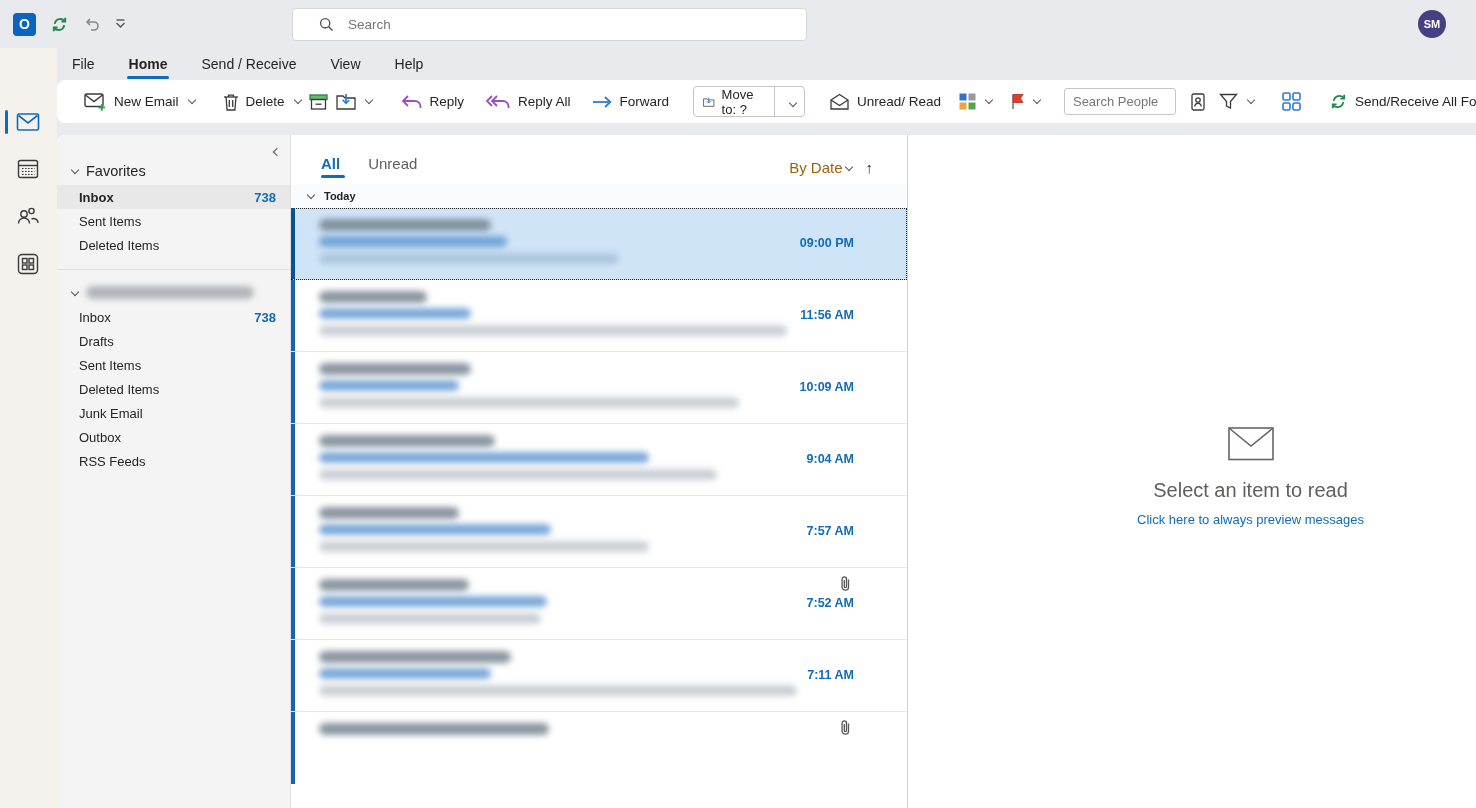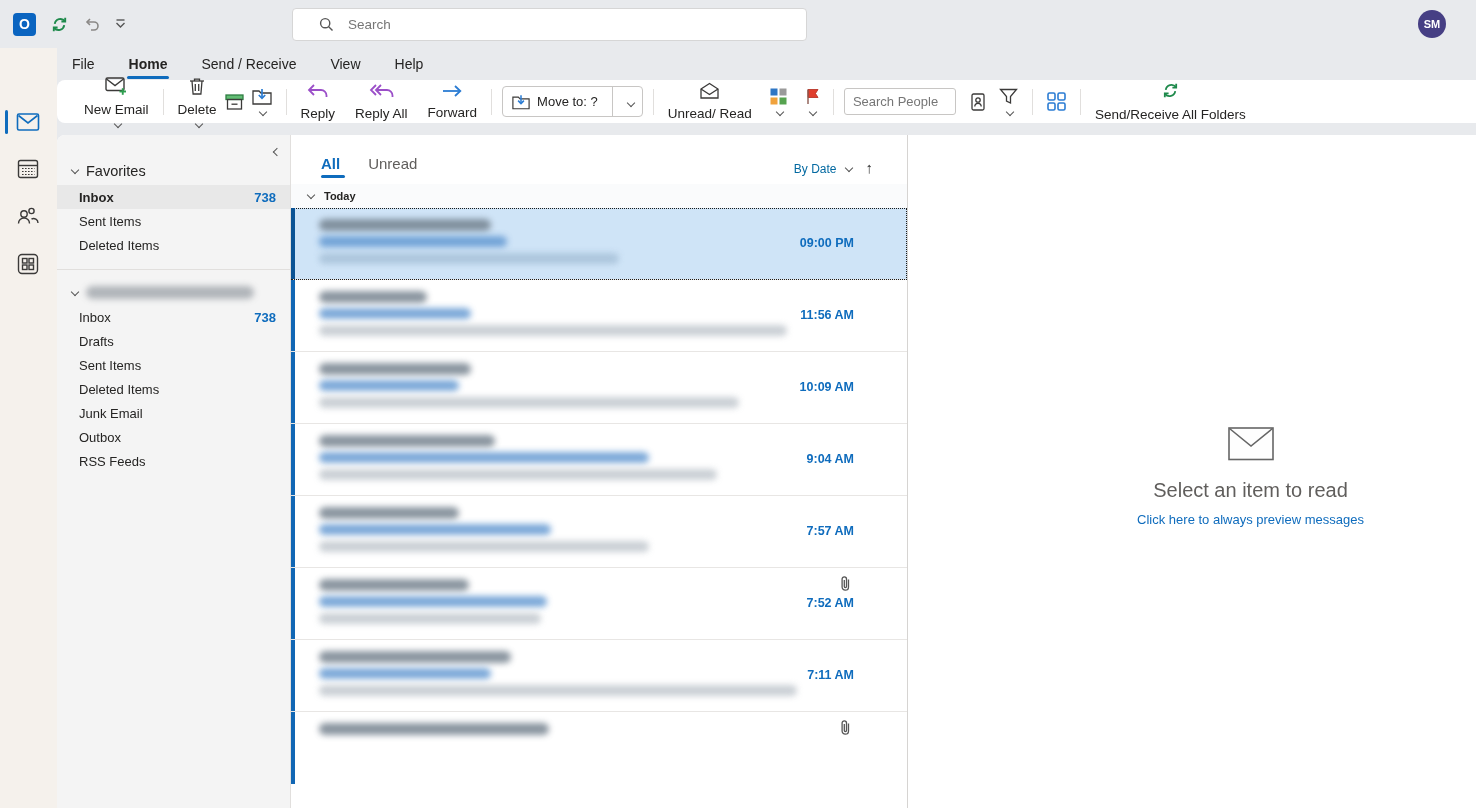--- a/index.html
+++ b/index.html
@@ -17,21 +17,21 @@
   .avatar { position:absolute; left:1418px; top:10px; width:28px; height:28px; border-radius:50%; background:#463f84; color:#fff; font-size:11px; font-weight:bold; display:flex; align-items:center; justify-content:center; }
 
   
   .menubar { left:57px; top:48px; height:32px; display:flex; align-items:center; gap:30px; padding-left:13px; font-size:14px; }
   .menu-item { color:#252423; cursor:default; position:relative; padding:4px 2px; }
   .menu-item.active { font-weight:bold; }
   .menu-item.active:after { content:""; position:absolute; left:0; right:0; bottom:-3px; height:3px; background:#0f6cbd; border-radius:2px; }
 
   
   .ribbon { left:57px; top:80px; width:1419px; height:43px; background:#fff; border-radius:8px 0 0 8px; display:flex; align-items:center; padding-left:23px; }
-  .rb-btn { display:flex; align-items:center; gap:7px; padding:5px 4px; border-radius:4px; white-space:nowrap; font-size:13.5px;flex-direction:column; }
+  .rb-btn { display:flex; align-items:center; gap:7px; padding:5px 4px; border-radius:4px; white-space:nowrap; font-size:13.5px; }
   .rb-sep { width:1px; height:26px; background:#e1dfdd; margin:0 10px; }
   .chev { width:6px; height:6px; border-right:1.4px solid #555; border-bottom:1.4px solid #555; transform:rotate(45deg); display:inline-block; margin-left:3px; margin-top:-3px; }
   .chev-left { transform:rotate(135deg); }
   .moveto-box { display:flex; align-items:center; border:1px solid #c8c6c4; border-radius:4px; height:31px; padding-left:9px; gap:7px; }
   .moveto-box .mv-split { width:1px; height:29px; background:#c8c6c4; margin-left:7px; }
   .moveto-box .mv-chev { padding:0 8px; }
   .people-input { width:112px; height:27px; border:1px solid #c8c6c4; border-radius:3px; font-size:13px; padding:0 8px; color:#444; outline:none; font-family:inherit; background:#fff; }
   .people-input::placeholder { color:#767676; }
   svg { display:block; }
 
@@ -52,21 +52,21 @@
   .fp-count { margin-left:auto; color:#0f6cbd; font-weight:bold; font-size:13px; }
   .fp-divider { height:1px; background:#e1dfdd; margin:12px 0 10px 0; }
   .redacted-bar { height:13px; border-radius:7px; background:#9aa0a6; filter:blur(3px); opacity:.75; }
 
   
   .msglist { position:absolute; left:233px; top:0; width:618px; height:673px; background:#fff; border-left:1px solid #e1dfdd; border-right:1px solid #d6d4d2; }
   .list-header { height:49px; display:flex; align-items:flex-end; padding:0 34px 8px 30px;text-align:center; }
   .tab { font-size:15px; margin-right:28px; position:relative; padding-bottom:4px; color:#605e5c; }
   .tab.active { color:#0f6cbd; font-weight:bold; }
   .tab.active:after { content:""; position:absolute; left:0; width:24px; bottom:-2px; height:3px; background:#0f6cbd; border-radius:2px; }
-  .sort-ctl { margin-left:auto; display:flex; align-items:center; gap:6px; font-size:12px; color:#0369a1; }
+  .sort-ctl { margin-left:auto; display:flex; align-items:center; font-size:15px; color:#a16207; }
   .sort-arrow { font-size:15px; color:#333; margin-left:14px; }
   .group-row { height:24px; display:flex; align-items:center; gap:10px; padding-left:14px; font-size:11px; font-weight:bold; background:#fafbfc; }
   .mail-item { position:relative; height:72px; border-bottom:1px solid #e8e6e4; background:#fff; }
   .mail-item.selected { background:#cfe4f7; outline:1px dotted #1a1a1a; outline-offset:-1px; }
   .unread-bar { position:absolute; left:0; top:0; width:4px; height:100%; background:#1267b4; }
   .mail-item.selected .unread-bar { background:#0b5394; }
   .line { position:absolute; left:28px; border-radius:6px; filter:blur(3px); }
   .l-sender { top:11px; height:12px; background:#6d7b88; opacity:.8; }
   .l-subject { top:28px; height:11px; background:#5b93cf; opacity:.8; }
   .l-preview { top:45px; height:11px; background:#c5cbd1; opacity:.9; }

